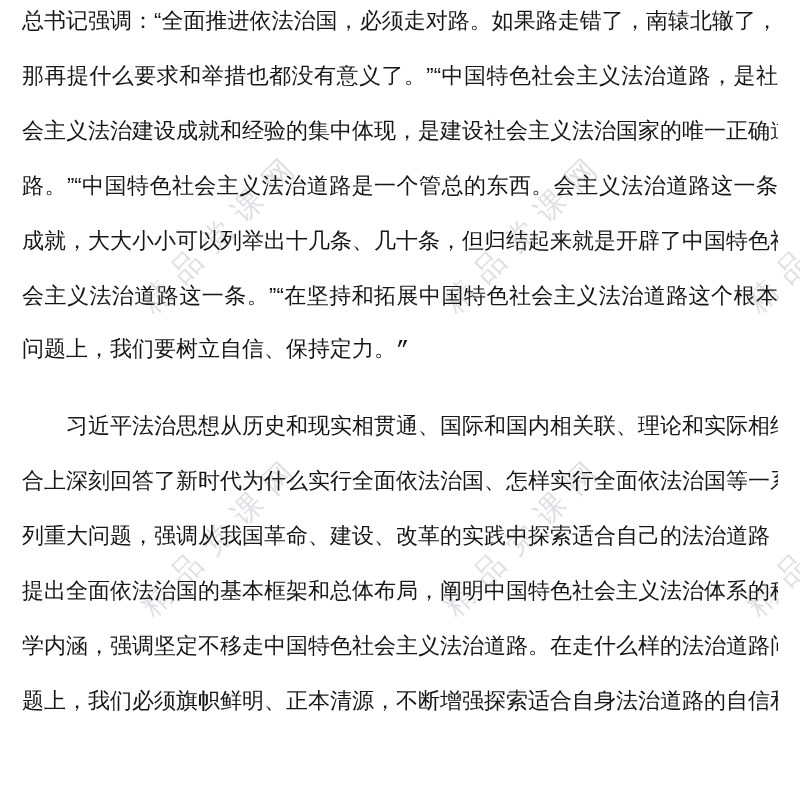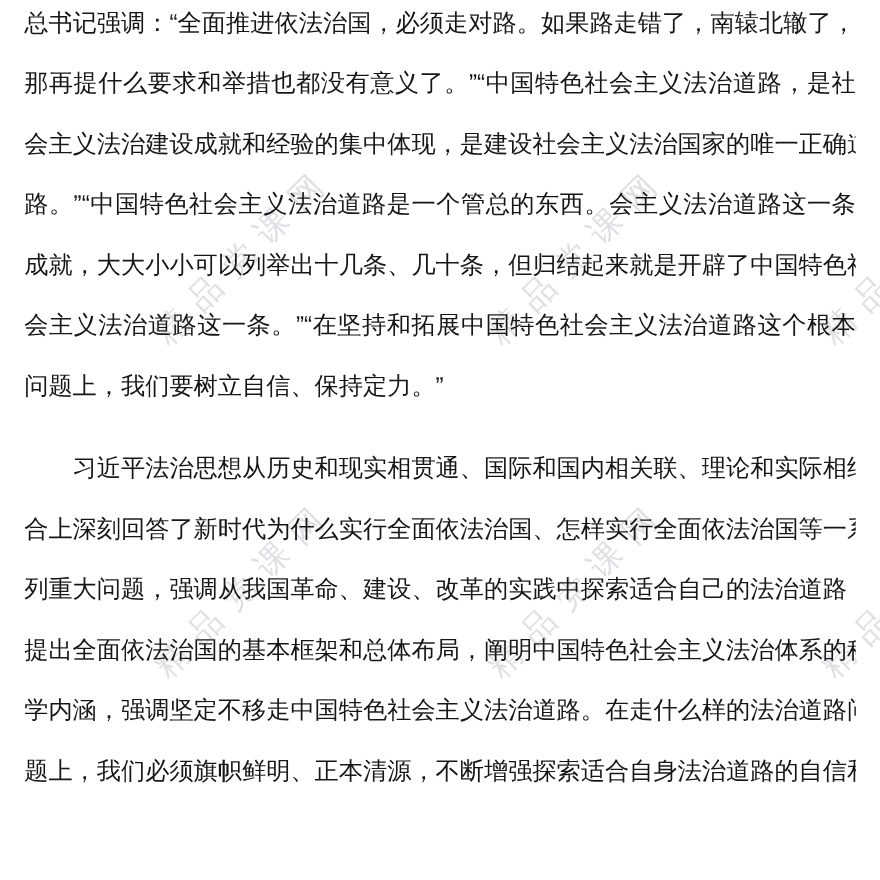--- a/index.html
+++ b/index.html
@@ -42,20 +42,21 @@
   }
   .line {
     text-align: justify;
     text-align-last: justify;
     text-justify: inter-character;
     white-space: nowrap;
     overflow: hidden;
   }
   .line--end {
     text-align-last: left;
+    font-family: Liberation Mono, monospace;
   }
   .line--indent {
     text-indent: 44px;
   }
   .paragraph--second {
     margin-top: 20px;
   }
 </style>
 </head>
 <body>

